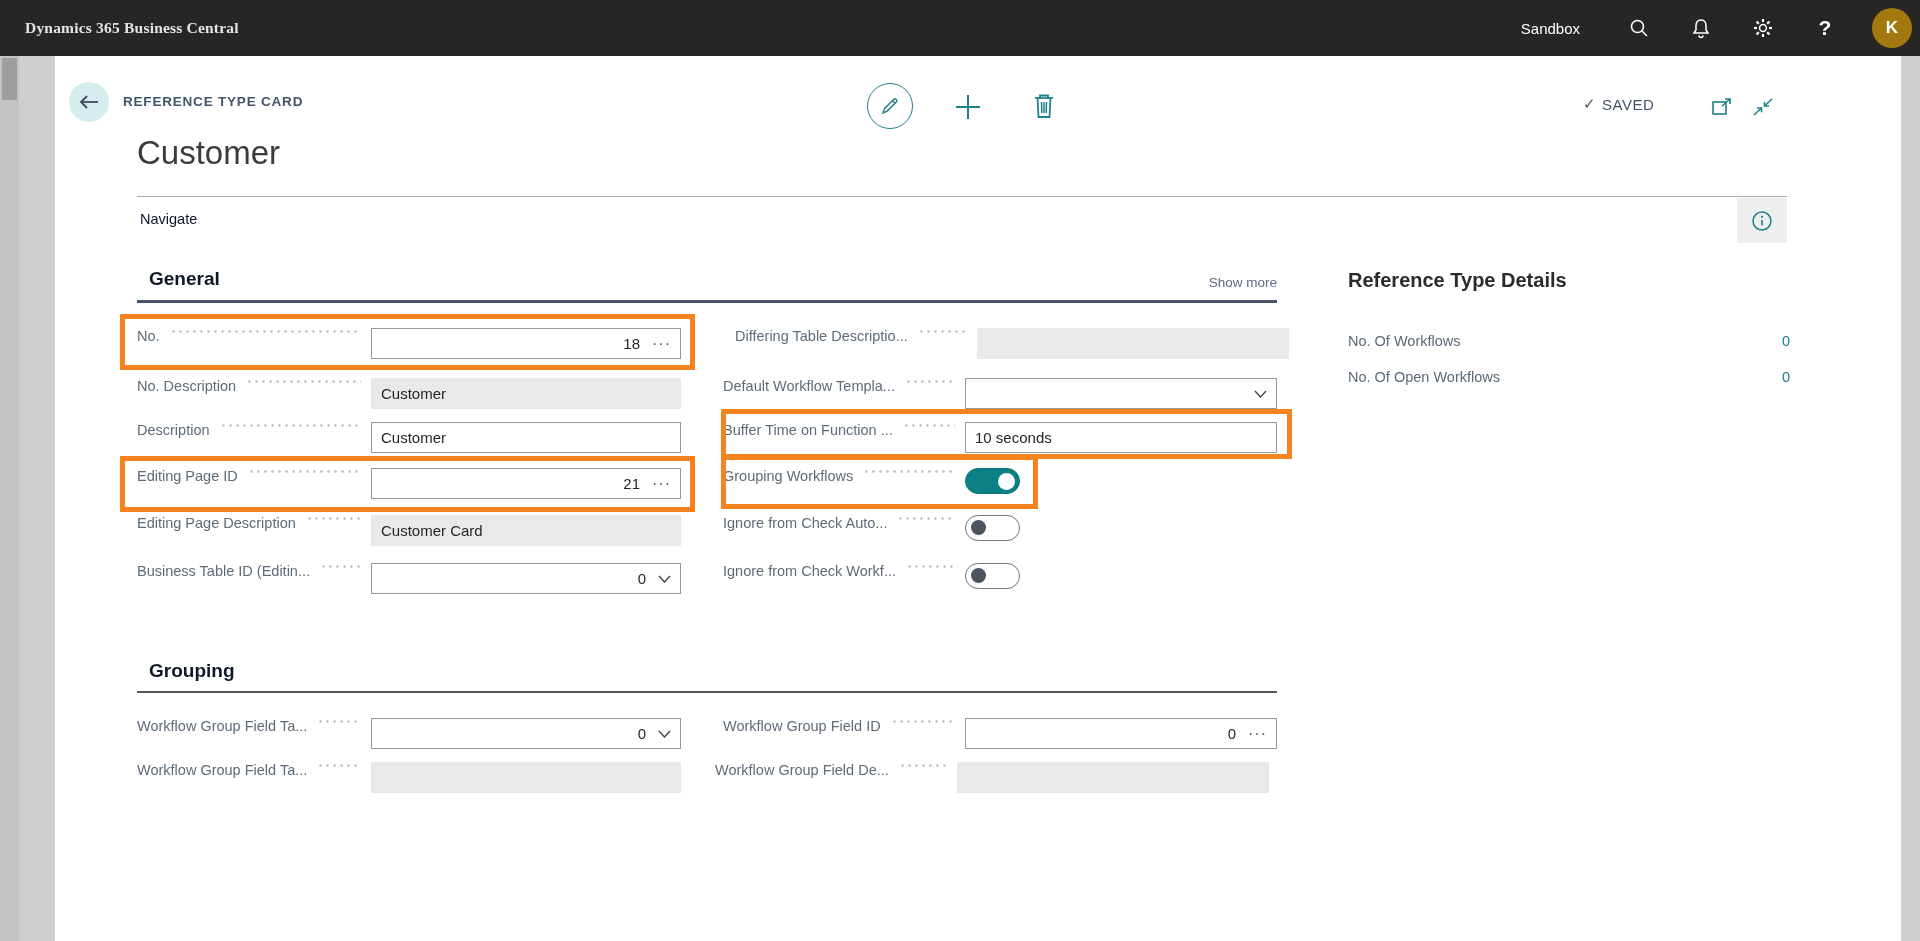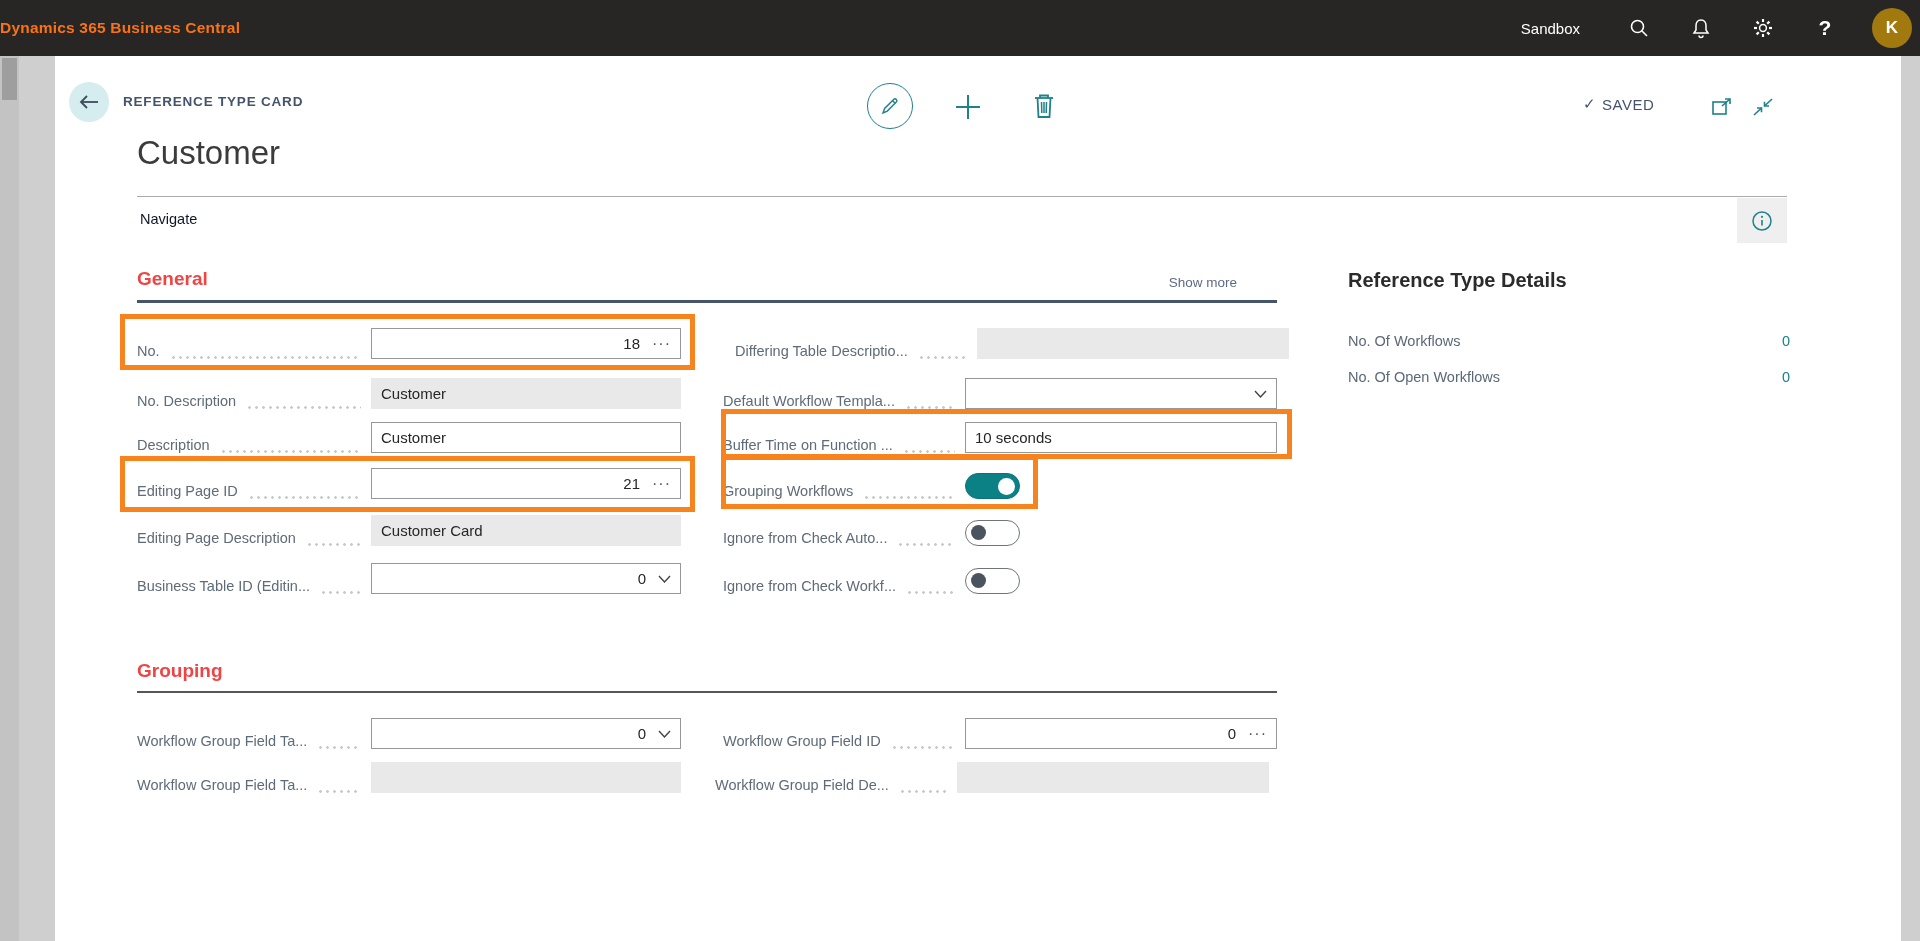--- a/index.html
+++ b/index.html
@@ -3,21 +3,21 @@
 <meta charset="utf-8">
 <style>
   * { margin:0; padding:0; box-sizing:border-box; }
   html,body { width:1920px; height:941px; overflow:hidden; background:#d4d4d4;
               font-family:"Liberation Sans", sans-serif; }
   .screen { position:relative; width:1920px; height:941px; }
 
   
   .topbar { position:absolute; left:0; top:0; width:1920px; height:56px; background:#272625; z-index:20;
             display:flex; align-items:center; }
-  .topbar-title { color:#f97316; font-size:15.5px; font-weight:700; letter-spacing:.2px; }
+  .topbar-title { color:#e5e5e5; font-size:15.5px; font-weight:700; padding-left:25px; letter-spacing:.2px;font-family:Liberation Serif, serif; }
   .topbar-right { position:absolute; right:8px; top:0; height:56px; display:flex; align-items:center; }
   .env-label { color:#fff; font-size:15px; margin-right:28px; }
   .tb-icon { width:24px; height:24px; margin:0 19px; display:flex; align-items:center; justify-content:center;
              cursor:pointer; }
   .tb-help { color:#fff; font-size:21px; font-weight:700; }
   .avatar { width:40px; height:40px; border-radius:50%; background:#A1790E; color:#fff; font-size:17px;
             font-weight:700; display:flex; align-items:center; justify-content:center; margin-left:16px; cursor:pointer; }
 
   
   .backdrop-left { position:absolute; left:0; top:56px; width:55px; height:885px; background:#cfcfcf; }
@@ -45,28 +45,28 @@
   .ico-popout   { position:absolute; left:1656px; top:41px; cursor:pointer; }
   .ico-collapse { position:absolute; left:1697px; top:41px; cursor:pointer; }
 
   
   .menubar { position:absolute; left:82px; top:140px; width:1650px; height:46px; border-top:1px solid #ababab; }
   .menu-item { display:inline-block; line-height:45px; font-size:14.5px; color:#0f172a; padding:0 3px; cursor:pointer; }
   .info-box { position:absolute; right:0; top:1px; width:50px; height:45px; background:#efefef;
               display:flex; align-items:center; justify-content:center; cursor:pointer; }
 
   
-  .sec-heading { position:absolute; font-size:19px; font-weight:600; color:#ef4444; }
-  .show-more { position:absolute; left:982px; top:219px; width:200px; text-align:right; font-size:13.5px;
+  .sec-heading { position:absolute; font-size:19px; font-weight:600; color:#0f172a;margin-left:12px; }
+  .show-more { position:absolute; left:1022px; top:219px; width:200px; text-align:right; font-size:13.5px;
                color:#5d6c85; cursor:pointer; }
   .rule-general  { position:absolute; left:82px; top:244px; width:1140px; height:3px; background:#465569; }
   .rule-grouping { position:absolute; left:82px; top:635px; width:1140px; height:2px; background:#55565a; }
 
   
-  .field-row { position:absolute; height:31px; display:flex; align-items:flex-end; }
+  .field-row { position:absolute; height:31px; display:flex; align-items:flex-start; }
   .flabel { font-size:14.5px; color:#5e6b78; white-space:nowrap; overflow:hidden; flex-shrink:1; }
   .leader { flex:1; height:3px; margin:2px 10px 0 10px; min-width:6px;
             background-image:radial-gradient(circle, #c5c9cd 1.2px, transparent 1.5px);
             background-size:7px 3px; background-repeat:repeat-x; background-position:left center; }
   .fbox { width:310px; height:31px; flex-shrink:0; border:1px solid #979797; background:#fff;
           display:flex; align-items:center; padding:0 9px; font-size:15px; color:#262626; cursor:text; }
   .fbox.disabled { background:#e9e9e9; border-color:#e9e9e9; cursor:default; }
   .fval { white-space:nowrap; }
   .fval.right { margin-left:auto; }
   .fval.left { margin-right:auto; }

